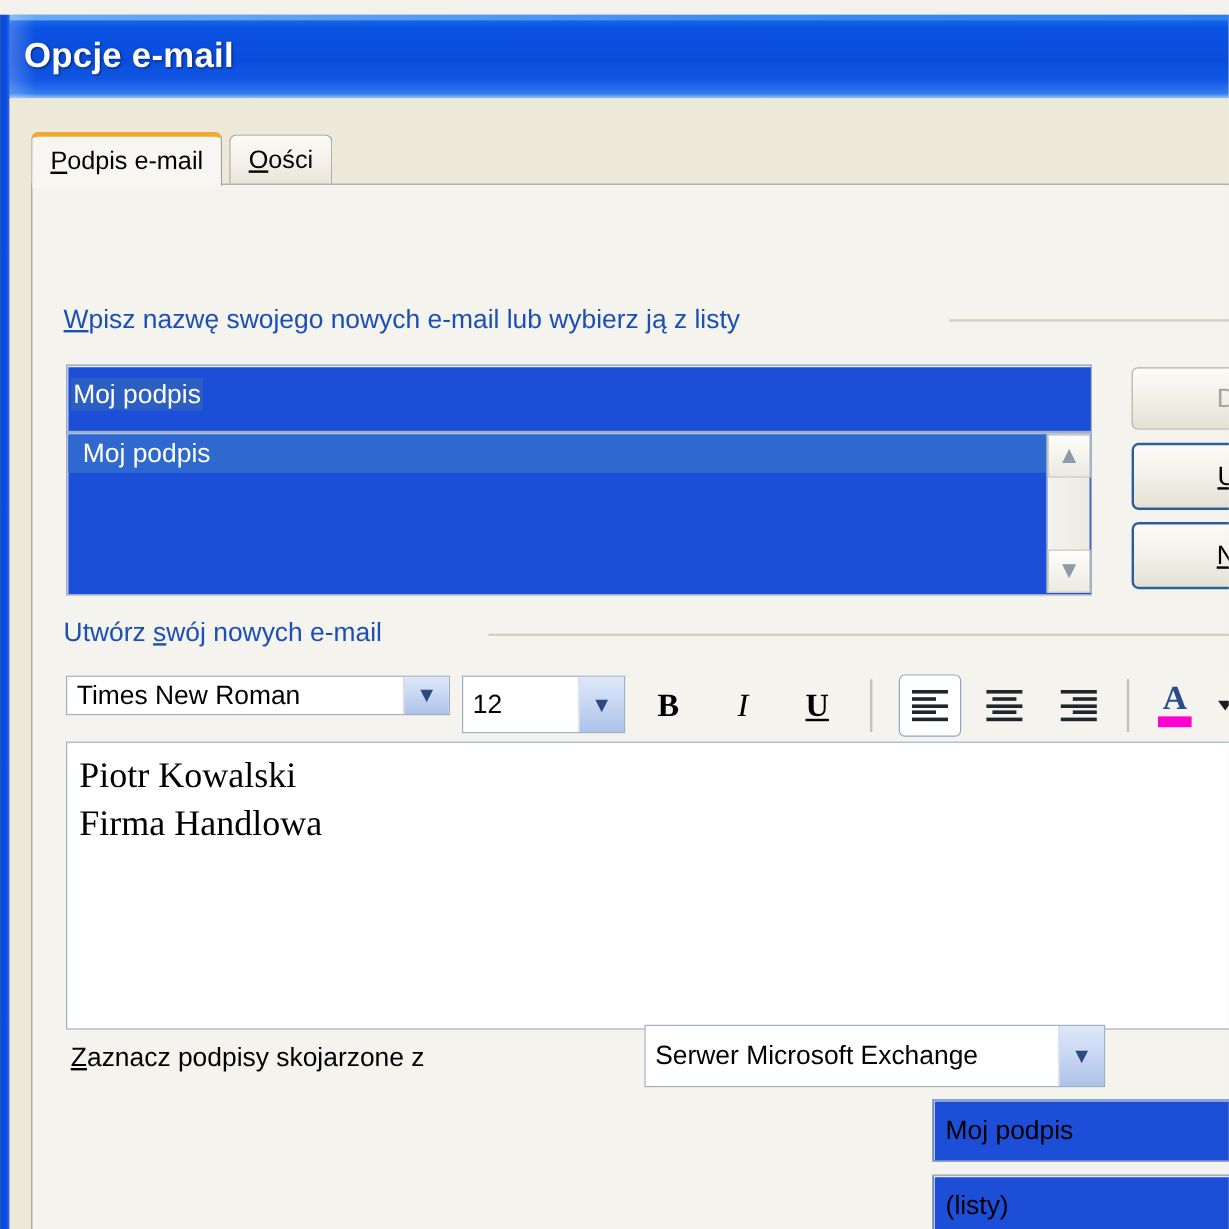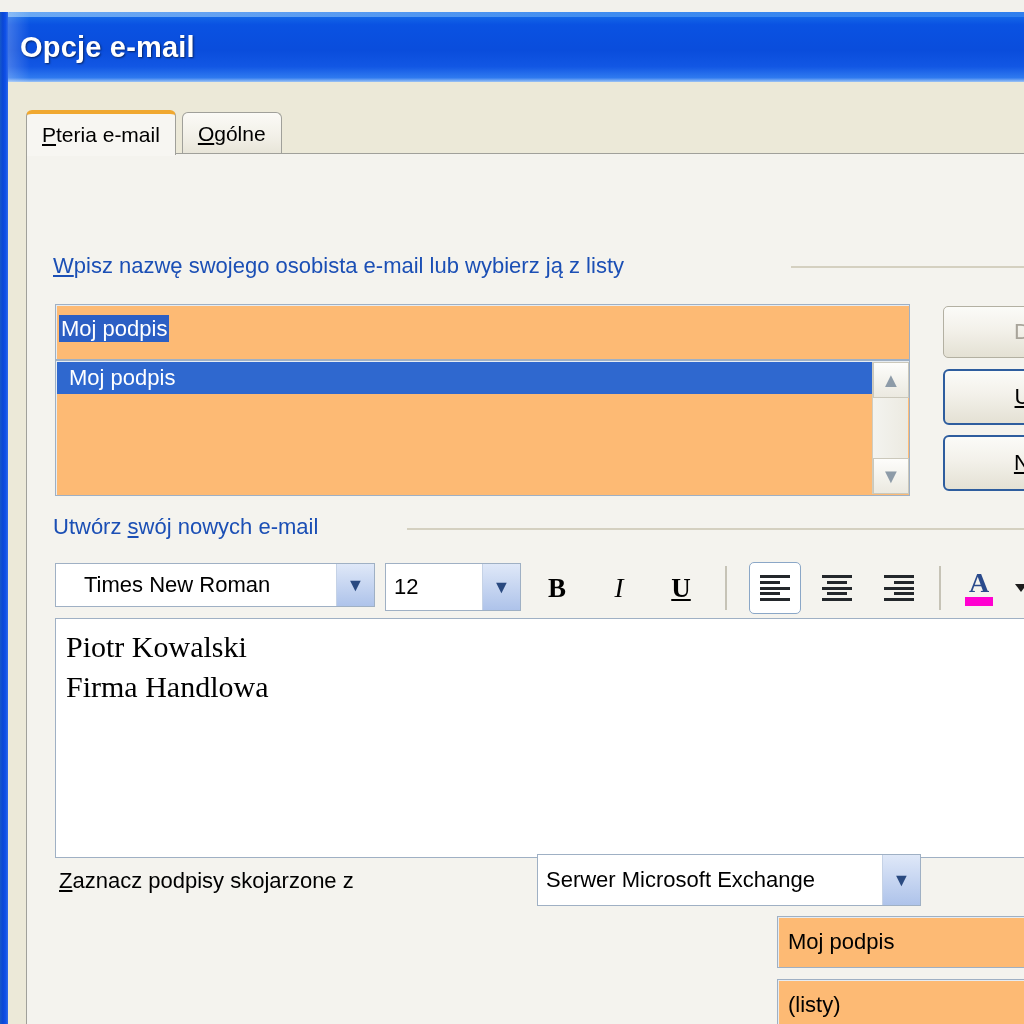--- a/index.html
+++ b/index.html
@@ -116,21 +116,21 @@
   .glabel u { text-decoration: underline; }
   .gline {
     position: absolute;
     height: 2px;
     background: #d4d0c0;
   }
 
   
   .field {
     position: absolute;
-    background: #fdba74;
+    background: #1d4ed8;
     border: 1px solid #9fb0c4;
     box-shadow: inset 1px 1px 0 #e6ecf2;
   }
   .field-text {
     position: absolute;
     font-size: 22px;
     color: #000;
     white-space: nowrap;
   }
   .sel-text {
@@ -304,32 +304,32 @@
     <div class="titlebar-left-shade"></div>
     <div class="title-text">Opcje e-mail</div>
   </div>
   <div class="frame-left"></div>
 
   <div class="dialog-body">
 
     <div class="tabstrip">
       <div class="tab active">
         <u>P</u>
-          <span>teria e-mail</span>
+          <span>odpis e-mail</span>
       </div>
       <div class="tab">
         <u>O</u>
-          <span>gólne</span>
+          <span>ości</span>
       </div>
     </div>
 
     <div class="tabpage">
 
       <div class="glabel" style="left:26px; top:99px;">
-        <u>W</u><span>pisz nazwę swojego osobista e-mail lub wybierz ją z listy</span>
+        <u>W</u><span>pisz nazwę swojego nowych e-mail lub wybierz ją z listy</span>
       </div>
       <div class="gline" style="left:764px; top:112px; width:242px;"></div>
 
       <div class="field" style="left:28px; top:150px; width:855px; height:56px;">
         <div class="field-text" style="left:3px; top:11px;">
           <span class="sel-text">Moj podpis</span>
         </div>
       </div>
 
       <div class="field" style="left:28px; top:206px; width:855px; height:136px;">
@@ -349,21 +349,21 @@
       <div class="btn default" style="left:916px; top:281px; width:170px; height:56px;">
         <span><u>N</u>o</span>
       </div>
 
       <div class="glabel" style="left:26px; top:360px;">
         <span>Utwórz </span><u>s</u><span>wój nowych e-mail</span>
       </div>
       <div class="gline" style="left:380px; top:374px; width:626px;"></div>
 
       <div class="toolbar" style="left:20px; top:404px; width:986px; height:58px;">
-        <div class="combo" style="left:8px; top:5px; width:320px; height:44px;padding-left:20px;">
+        <div class="combo" style="left:8px; top:5px; width:320px; height:33px;">
           <div class="combo-text">Times New Roman</div>
           <div class="combo-arrow">▼</div>
         </div>
         <div class="combo" style="left:338px; top:5px; width:136px; height:48px;">
           <div class="combo-text">12</div>
           <div class="combo-arrow">▼</div>
         </div>
 
         <div class="tb-btn" style="left:488px; top:8px; width:44px; height:44px; font-weight:bold; font-family:'Liberation Serif',serif;">
           <span>B</span>

